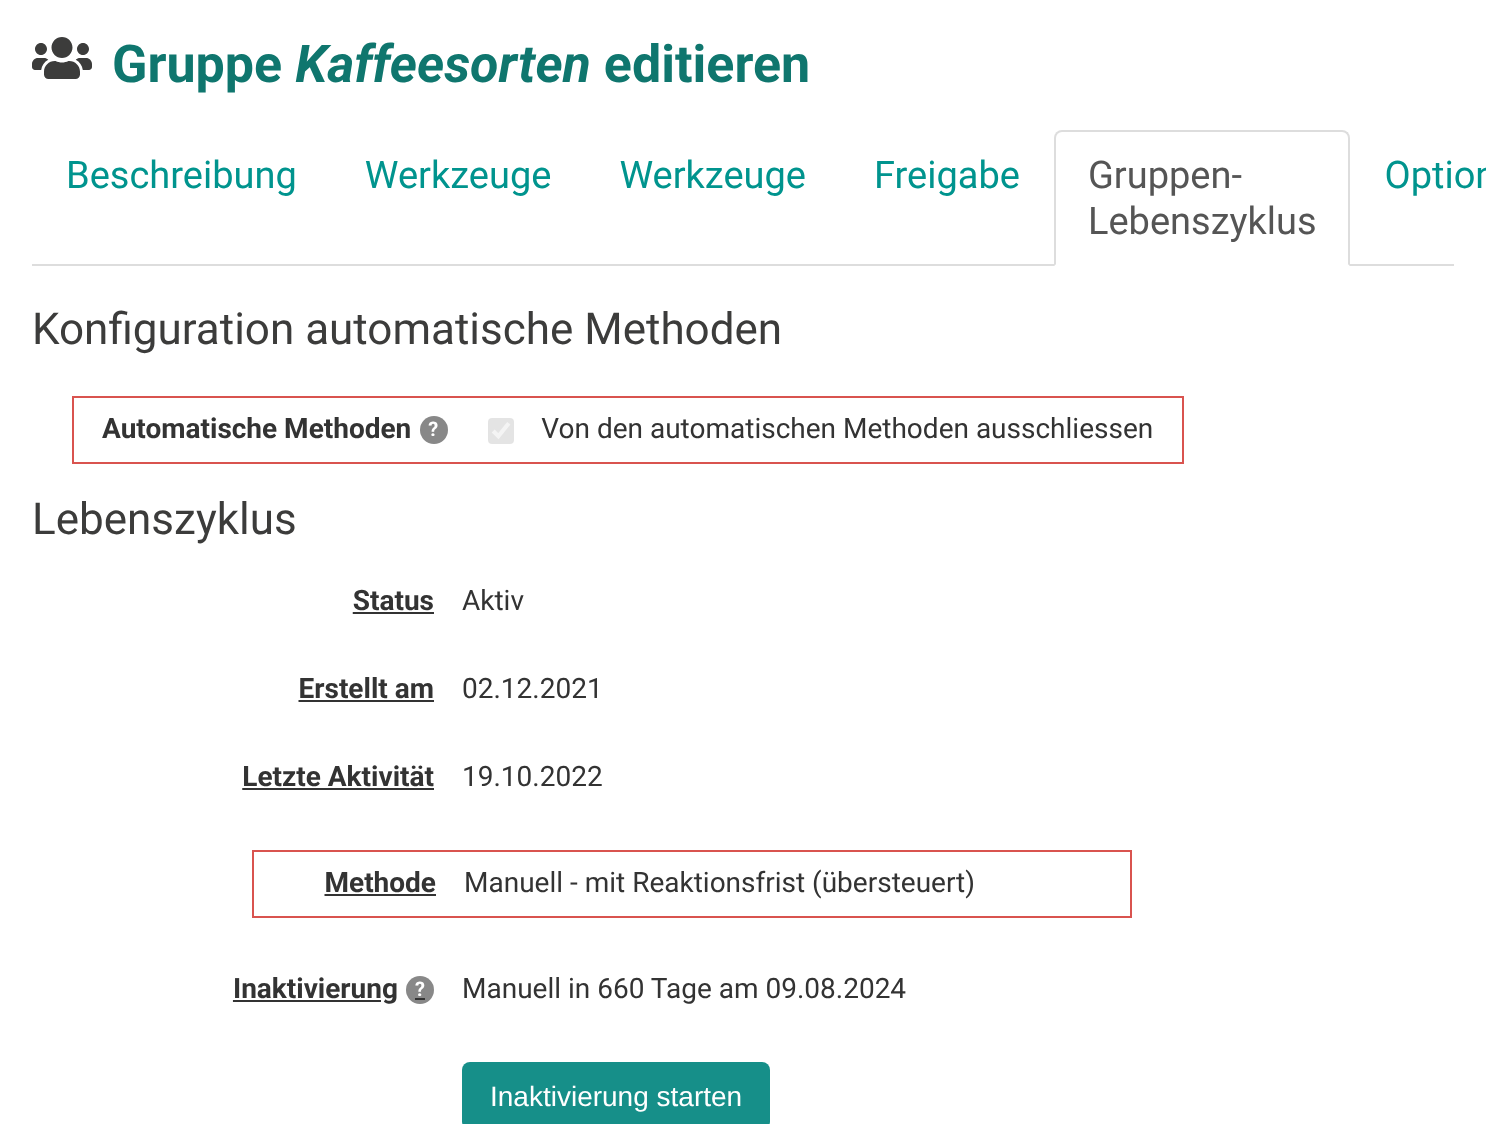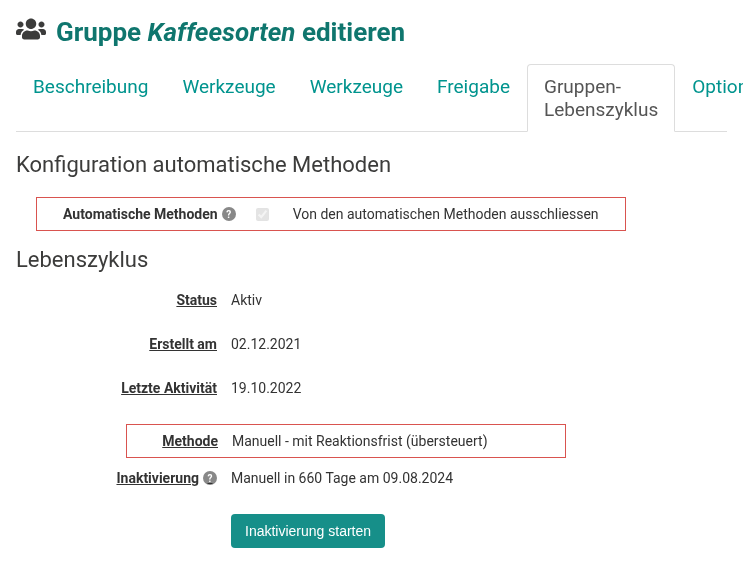--- a/index.html
+++ b/index.html
@@ -55,21 +55,21 @@
     }
     .section-heading {
       font-size: 22px;
       font-weight: 400;
       color: #3c3c3b;
       margin-bottom: 20px;
       margin-top: 16px;
     }
     .highlight-box {
       border: 1px solid #d9534f;
-      padding: 8px 26px;
+      padding: 8px 14px;
       display: flex;
       align-items: center;
       margin-left: 20px;
       width: fit-content;
       gap: 20px;
     }
     .form-row {
       display: flex;
       align-items: center;
       margin-bottom: 28px;
@@ -99,32 +99,32 @@
       height: 14px;
       border-radius: 50%;
       background: #888;
       color: #fff;
       font-size: 10px;
       font-weight: 700;
     }
     .checkbox-wrap {
       display: flex;
       align-items: center;
-      gap: 24px;
+      gap: 14px;
     }
     .checkbox-wrap input[type="checkbox"] {
       width: 13px;
       height: 13px;
       opacity: 0.6;
     }
     .highlight-row {
       border: 1px solid #d9534f;
       padding: 8px 0;
       margin-left: 110px;
-      margin-bottom: 12px;
+      margin-bottom: 28px;
       width: 440px;
       display: flex;
       align-items: center;
     }
     .highlight-row .form-label {
       width: 105px;
     }
     .btn-primary {
       background: #168f89;
       color: #ffffff;

